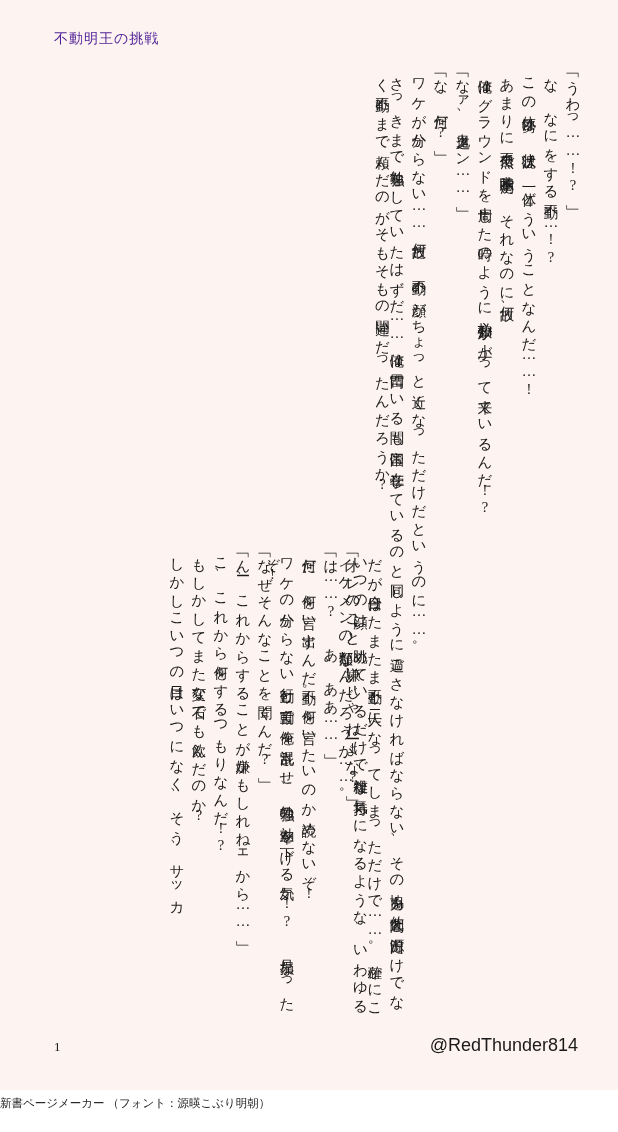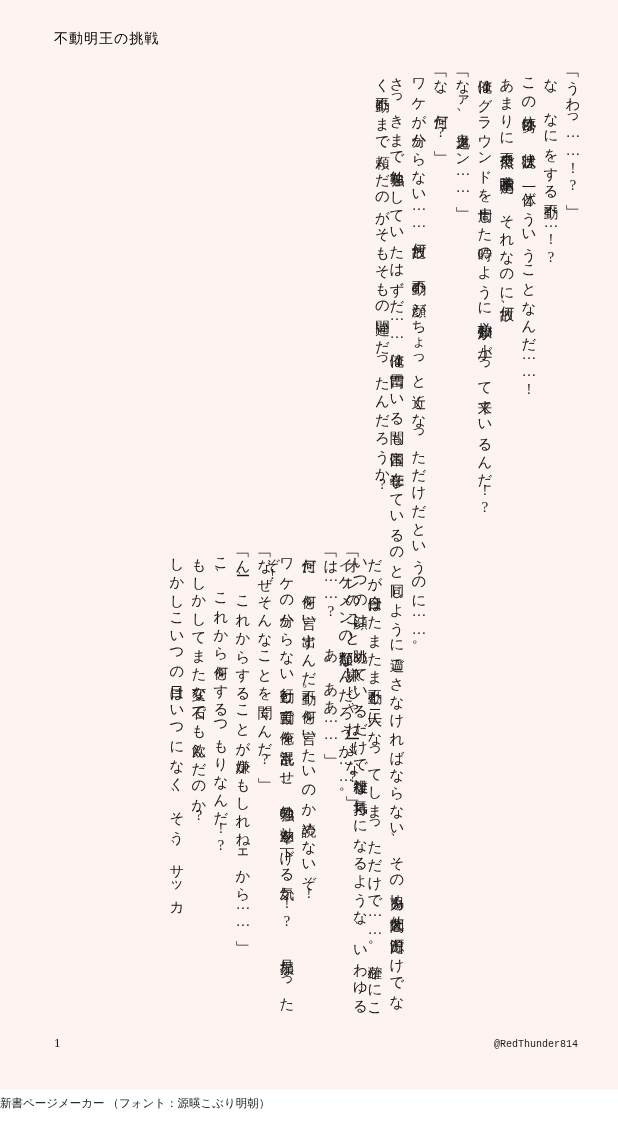--- a/index.html
+++ b/index.html
@@ -23,21 +23,21 @@
     height: 1090px;
     background: #fdf3f0;
     box-sizing: border-box;
   }
   .title {
     position: absolute;
     top: 30px;
     left: 54px;
     font-size: 14px;
     letter-spacing: 1px;
-    color: #000000;
+    color: #4c1d95;
     writing-mode: horizontal-tb;
   }
   .columns {
     position: absolute;
     top: 68px;
     left: 40px;
     width: 540px;
     height: 950px;
     display: flex;
     flex-direction: row-reverse;
@@ -73,22 +73,22 @@
     justify-content: space-between;
     align-items: baseline;
     font-size: 13px;
     color: #1a1a1a;
   }
   .page-num {
     font-family: "Liberation Serif", serif;
     font-size: 13px;
   }
   .handle {
-    font-family: Liberation Mono, monospace;
-    font-size: 10px;
+    font-family: Liberation Sans, sans-serif;
+    font-size: 18px;
   }
   .credit {
     position: absolute;
     left: 0;
     top: 1096px;
     width: 618px;
     text-align: left;
     font-size: 11.5px;
     color: #222;
   }

